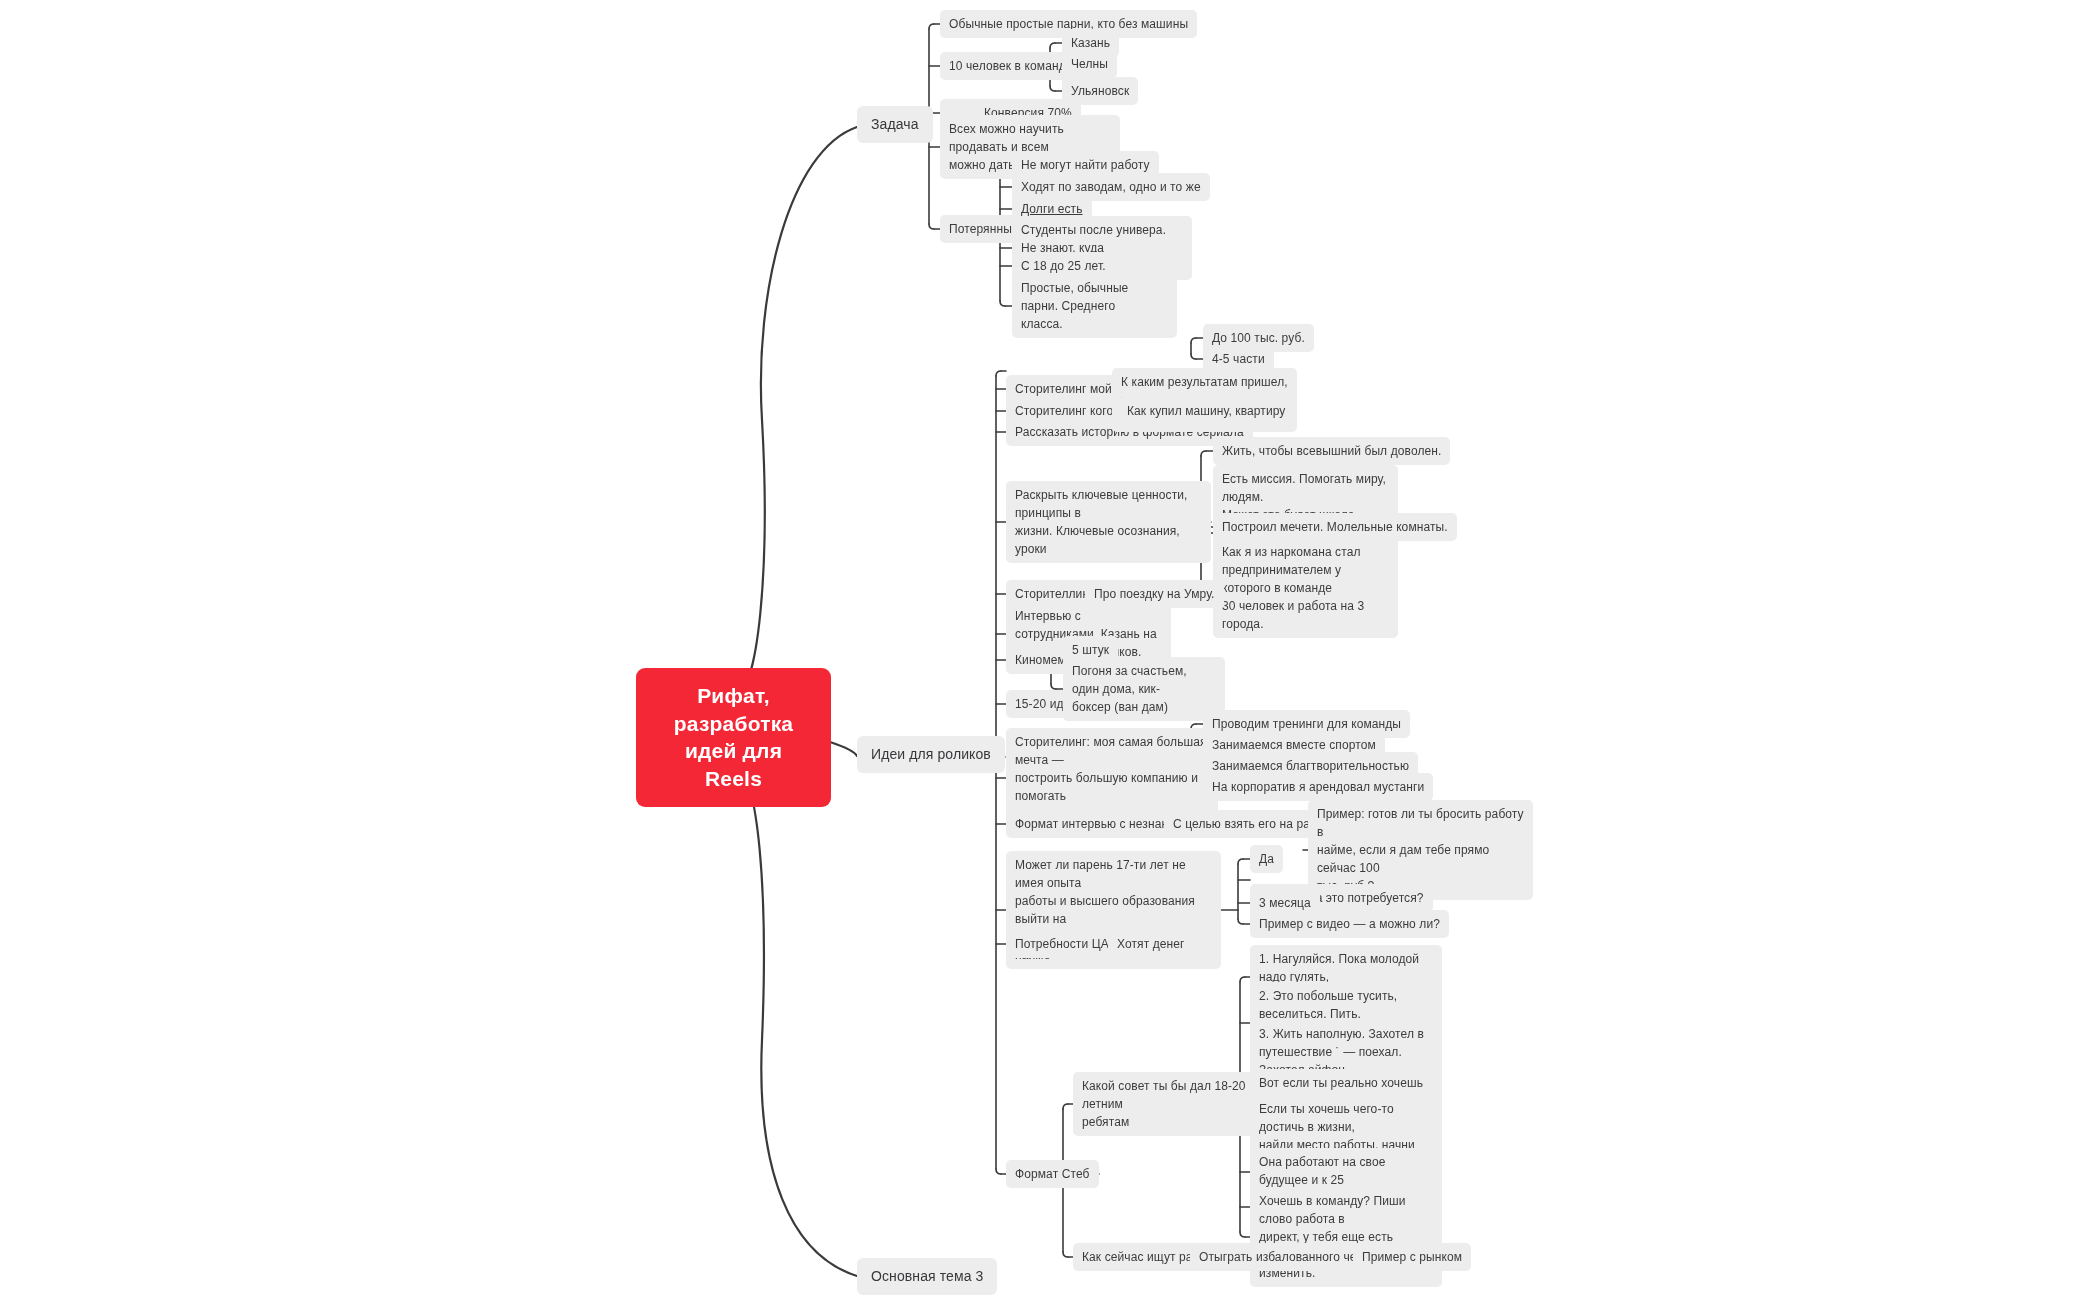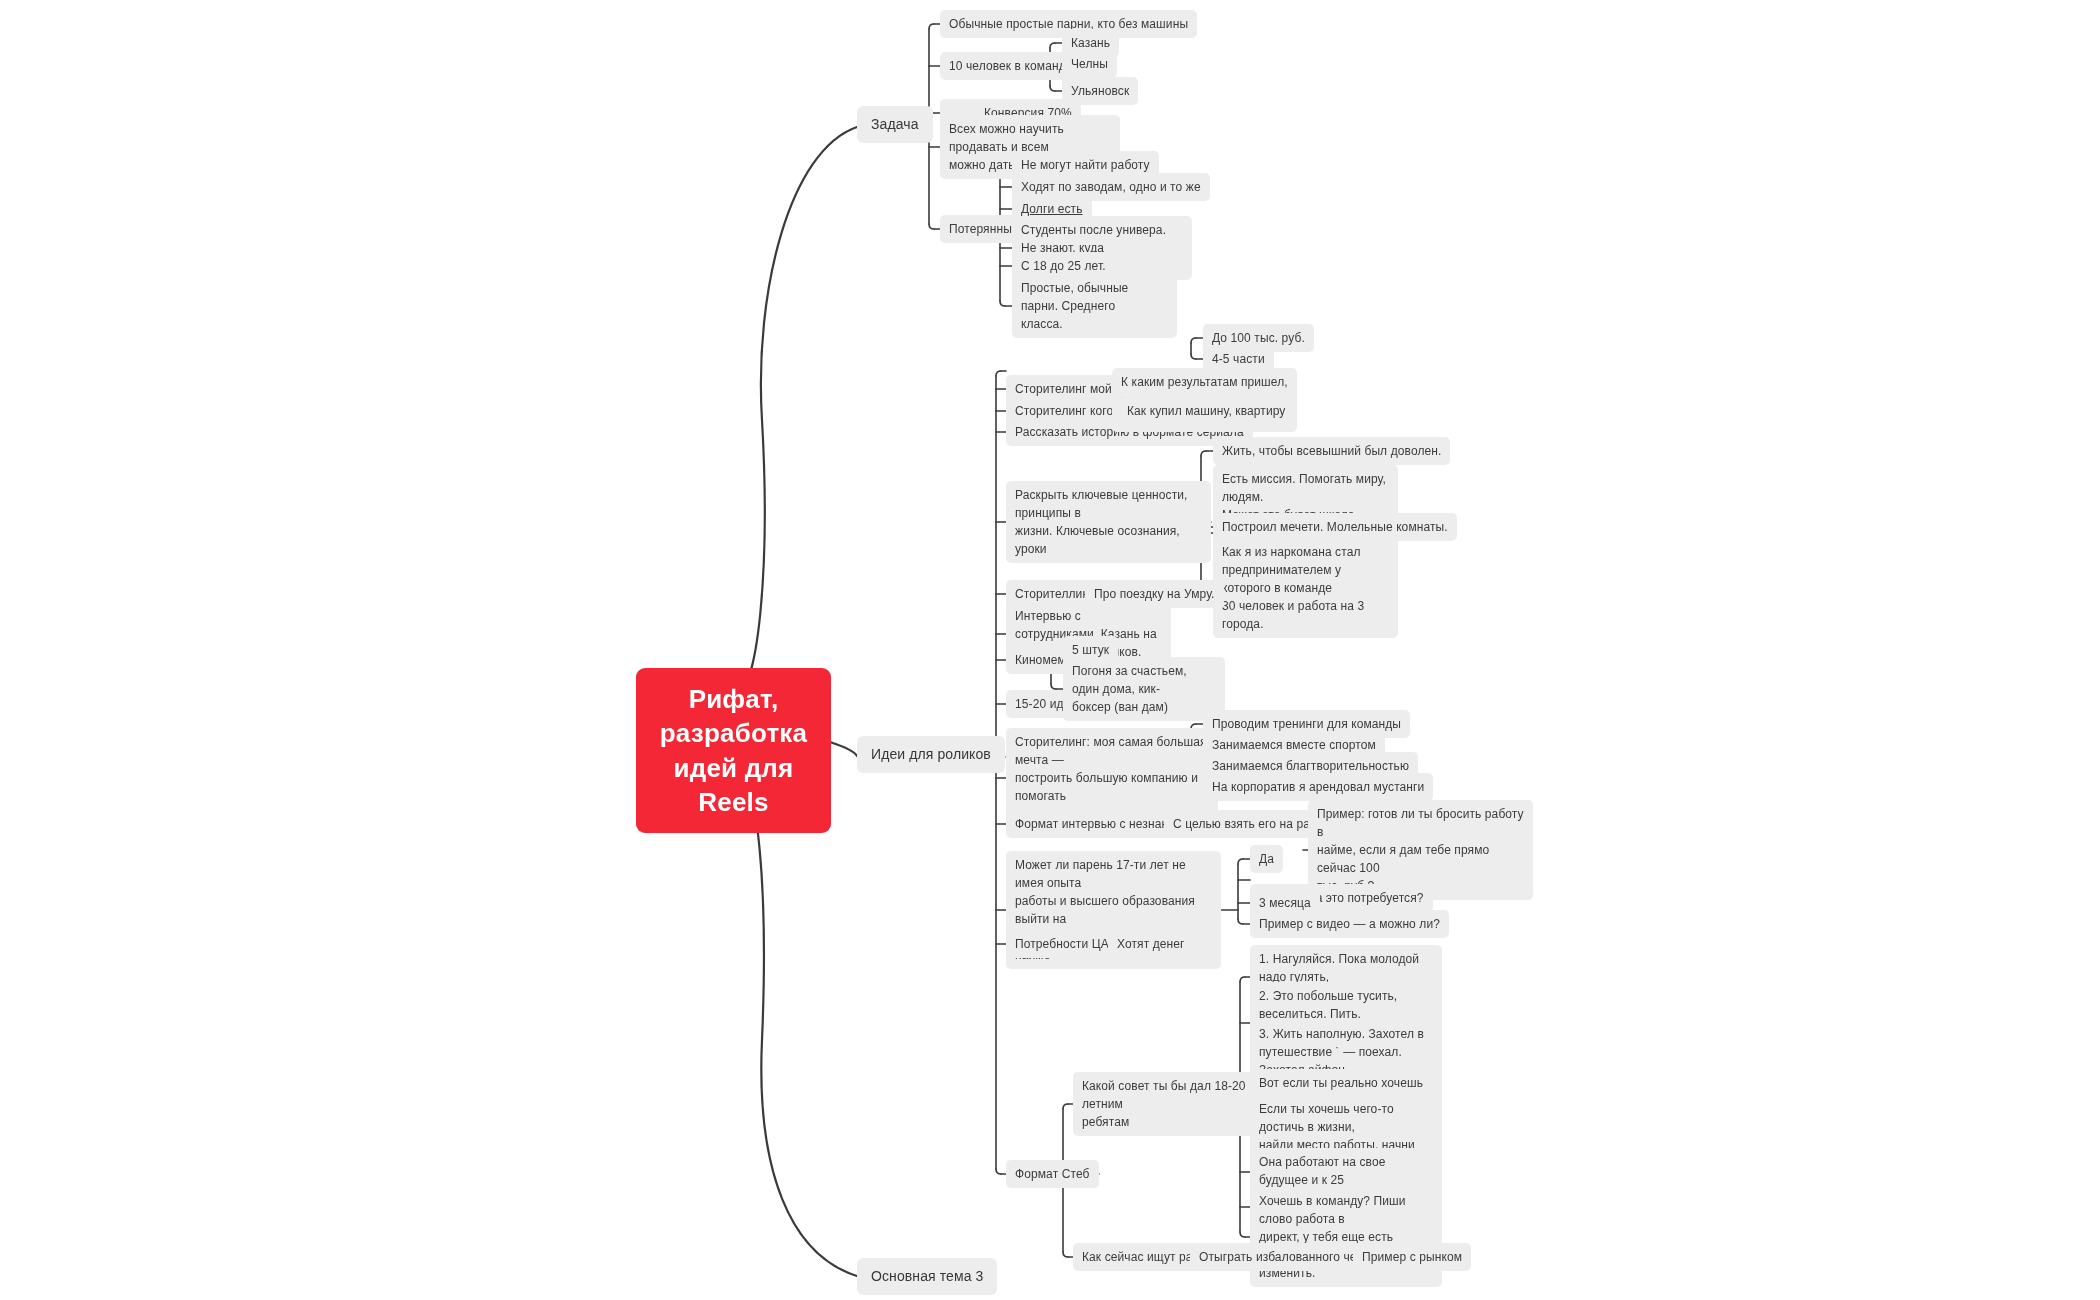--- a/index.html
+++ b/index.html
@@ -29,21 +29,21 @@
     border-radius: 5px;
     padding: 5px 9px;
     font-size: 11.5px;
     line-height: 1.5;
     letter-spacing: 0.1px;
     white-space: pre-wrap;
   }
   .node.root {
     background: #f32735;
     color: #ffffff;
-    font-size: 26px;
+    font-size: 21px;
     font-weight: bold;
     line-height: 1.32;
     text-align: center;
     padding: 14px 18px;
     border-radius: 9px;
     letter-spacing: 0.2px;
   }
   .node.main {
     font-size: 14px;
     padding: 8px 14px;

